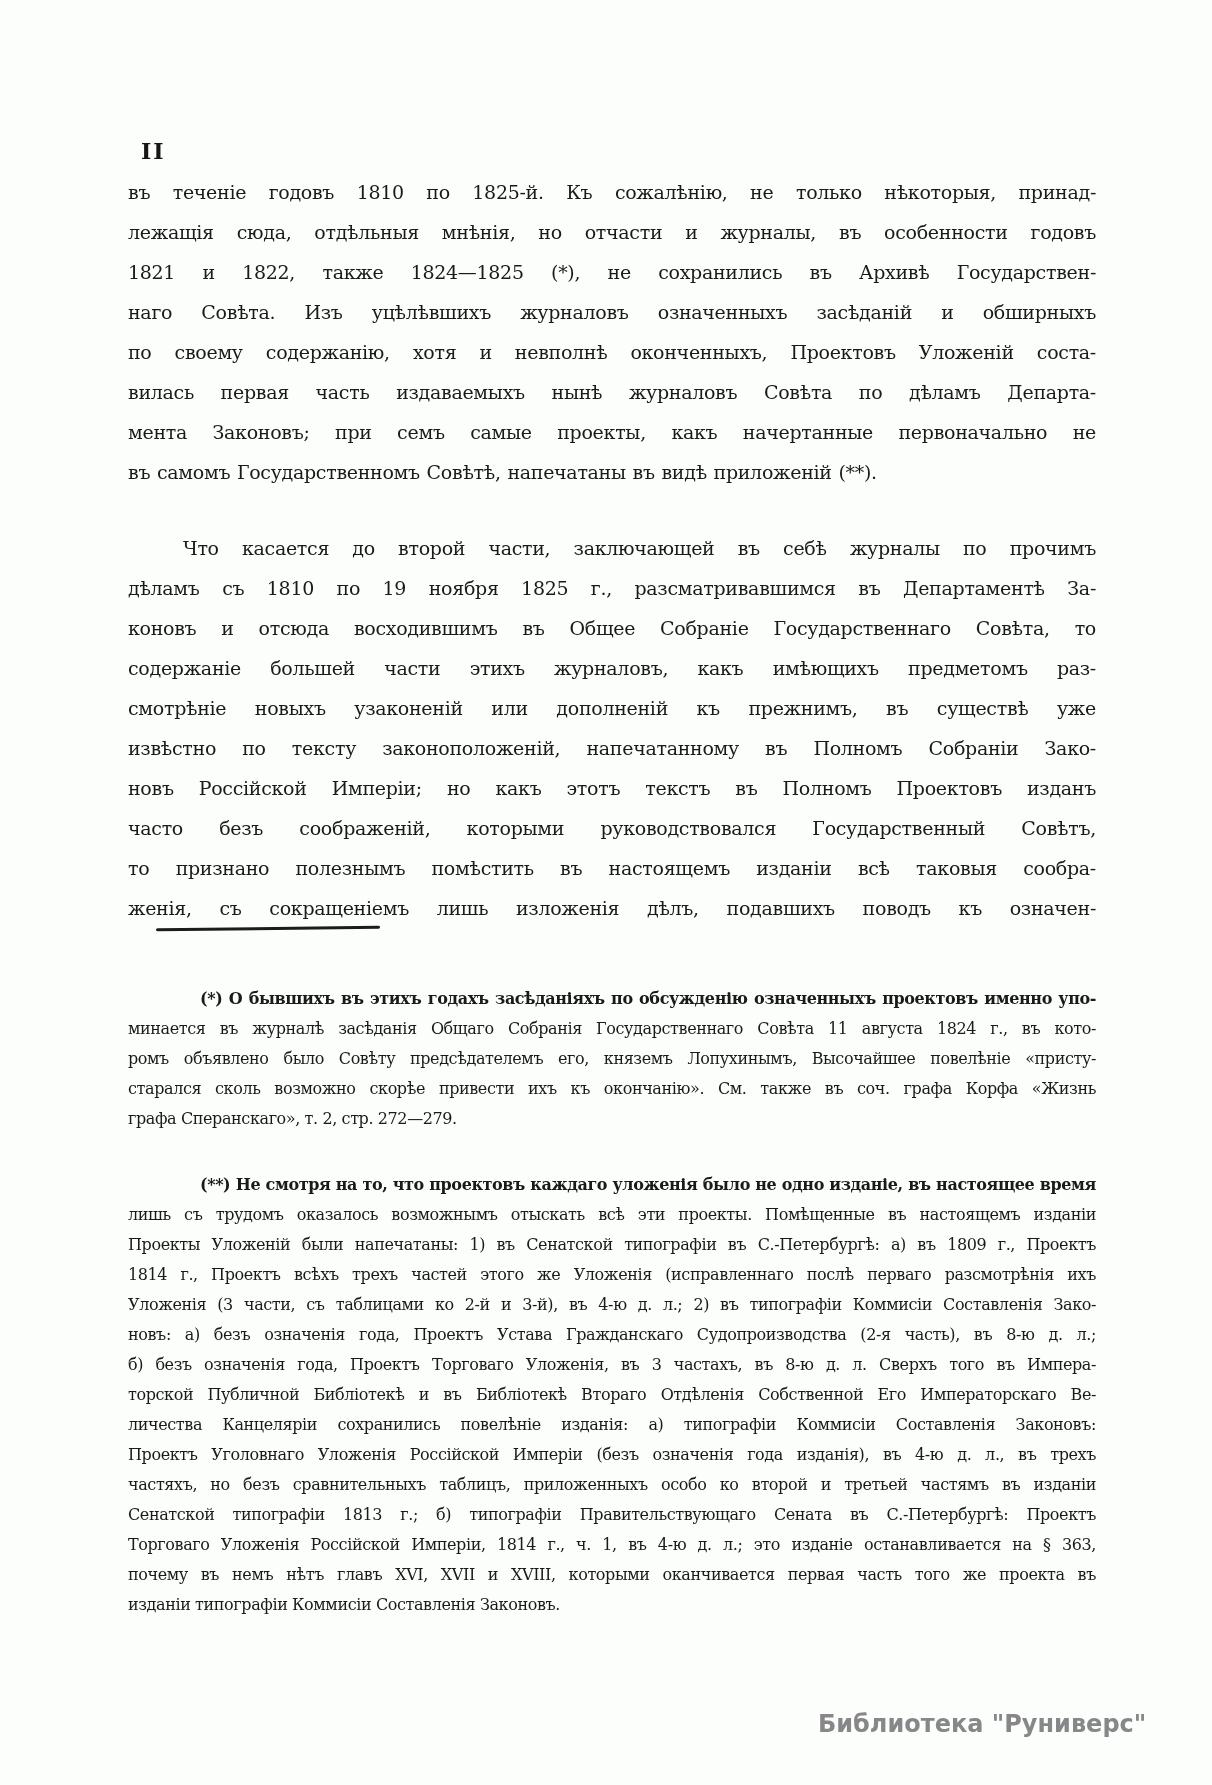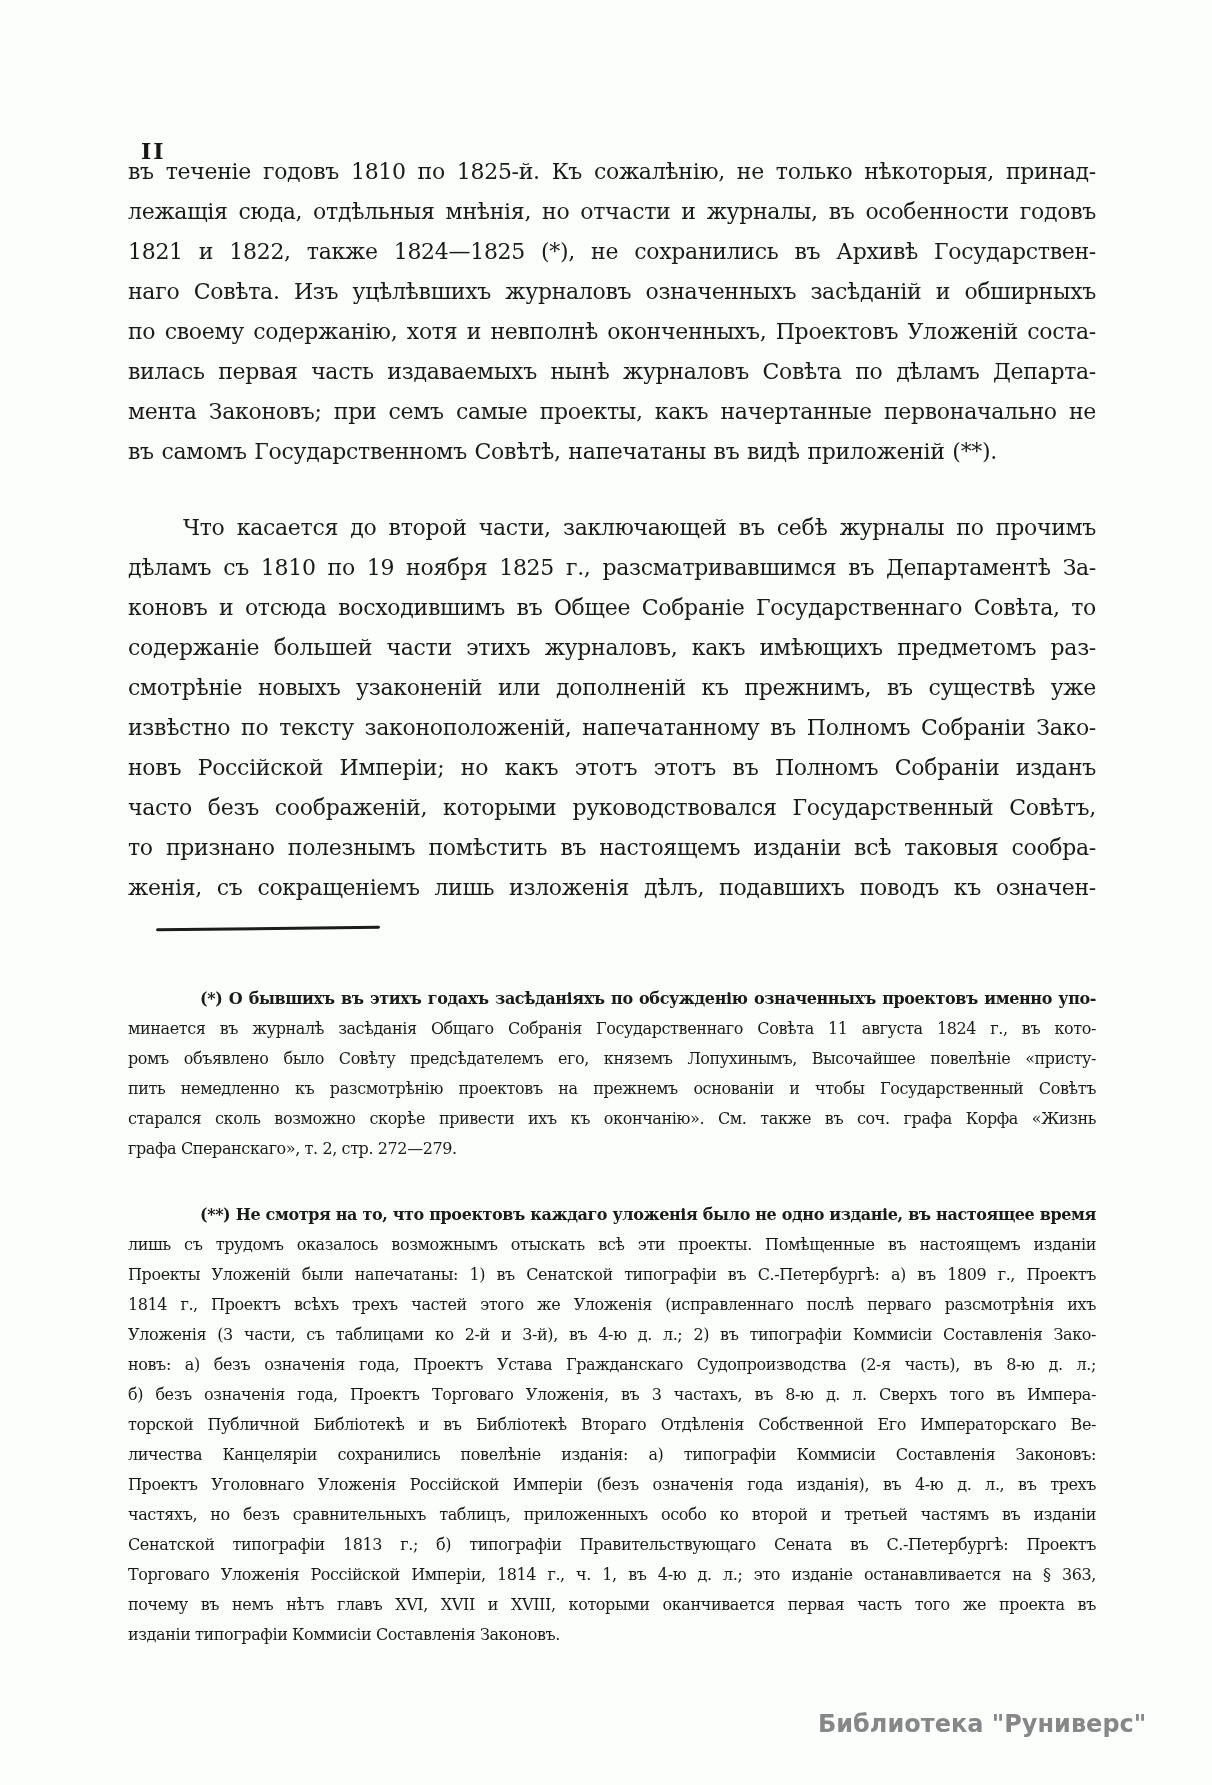--- a/index.html
+++ b/index.html
@@ -17,23 +17,23 @@
     left: 141px;
     top: 138px;
     font-size: 22px;
     font-weight: bold;
     letter-spacing: 2px;
     color: #161614;
   }
   .main {
     position: absolute;
     left: 128px;
-    top: 152px;
+    top: 172px;
     width: 968px;
-    font-size: 22px;
+    font-size: 19px;
     letter-spacing: -0.3px;
     word-spacing: 1px;
   }
   .main .line { line-height: 40px; }
   .line {
     text-align: justify;
     text-align-last: justify;
     white-space: normal;
   }
   .line.end { text-align-last: left; }
@@ -89,35 +89,34 @@
       <div class="line">мента Законовъ; при семъ самые проекты, какъ начертанные первоначально не</div>
       <div class="line end">въ самомъ Государственномъ Совѣтѣ, напечатаны въ видѣ приложеній (**).</div>
     </div>
     <div>
       <div class="line indent">Что касается до второй части, заключающей въ себѣ журналы по прочимъ</div>
       <div class="line">дѣламъ съ 1810 по 19 ноября 1825 г., разсматривавшимся въ Департаментѣ За-</div>
       <div class="line">коновъ и отсюда восходившимъ въ Общее Собраніе Государственнаго Совѣта, то</div>
       <div class="line">содержаніе большей части этихъ журналовъ, какъ имѣющихъ предметомъ раз-</div>
       <div class="line">смотрѣніе новыхъ узаконеній или дополненій къ прежнимъ, въ существѣ уже</div>
       <div class="line">извѣстно по тексту законоположеній, напечатанному въ Полномъ Собраніи Зако-</div>
-      <div class="line">новъ Россійской Имперіи; но какъ этотъ этотъ въ Полномъ Собраніи изданъ</div>
+      <div class="line">новъ Россійской Имперіи; но какъ этотъ текстъ въ Полномъ Проектовъ изданъ</div>
       <div class="line">часто безъ соображеній, которыми руководствовался Государственный Совѣтъ,</div>
       <div class="line">то признано полезнымъ помѣстить въ настоящемъ изданіи всѣ таковыя сообра-</div>
       <div class="line">женія, съ сокращеніемъ лишь изложенія дѣлъ, подавшихъ поводъ къ означен-</div>
     </div>
   </div>
 
   <div class="fn-divider"></div>
 
   <div class="footnotes">
     <div>
       <div class="line indent">(*) О бывшихъ въ этихъ годахъ засѣданіяхъ по обсужденію означенныхъ проектовъ именно упо-</div>
       <div class="line">минается въ журналѣ засѣданія Общаго Собранія Государственнаго Совѣта 11 августа 1824 г., въ кото-</div>
       <div class="line">ромъ объявлено было Совѣту предсѣдателемъ его, княземъ Лопухинымъ, Высочайшее повелѣніе «присту-</div>
-      <div class="line">пить немедленно къ разсмотрѣнію проектовъ на прежнемъ основаніи и чтобы Государственный Совѣтъ</div>
       <div class="line">старался сколь возможно скорѣе привести ихъ къ окончанію». См. также въ соч. графа Корфа «Жизнь</div>
       <div class="line end">графа Сперанскаго», т. 2, стр. 272—279.</div>
     </div>
     <div>
       <div class="line indent">(**) Не смотря на то, что проектовъ каждаго уложенія было не одно изданіе, въ настоящее время</div>
       <div class="line">лишь съ трудомъ оказалось возможнымъ отыскать всѣ эти проекты. Помѣщенные въ настоящемъ изданіи</div>
       <div class="line">Проекты Уложеній были напечатаны: 1) въ Сенатской типографіи въ С.-Петербургѣ: а) въ 1809 г., Проектъ</div>
       <div class="line">1814 г., Проектъ всѣхъ трехъ частей этого же Уложенія (исправленнаго послѣ перваго разсмотрѣнія ихъ</div>
       <div class="line">Уложенія (3 части, съ таблицами ко 2-й и 3-й), въ 4-ю д. л.; 2) въ типографіи Коммисіи Составленія Зако-</div>
       <div class="line">новъ: а) безъ означенія года, Проектъ Устава Гражданскаго Судопроизводства (2-я часть), въ 8-ю д. л.;</div>

